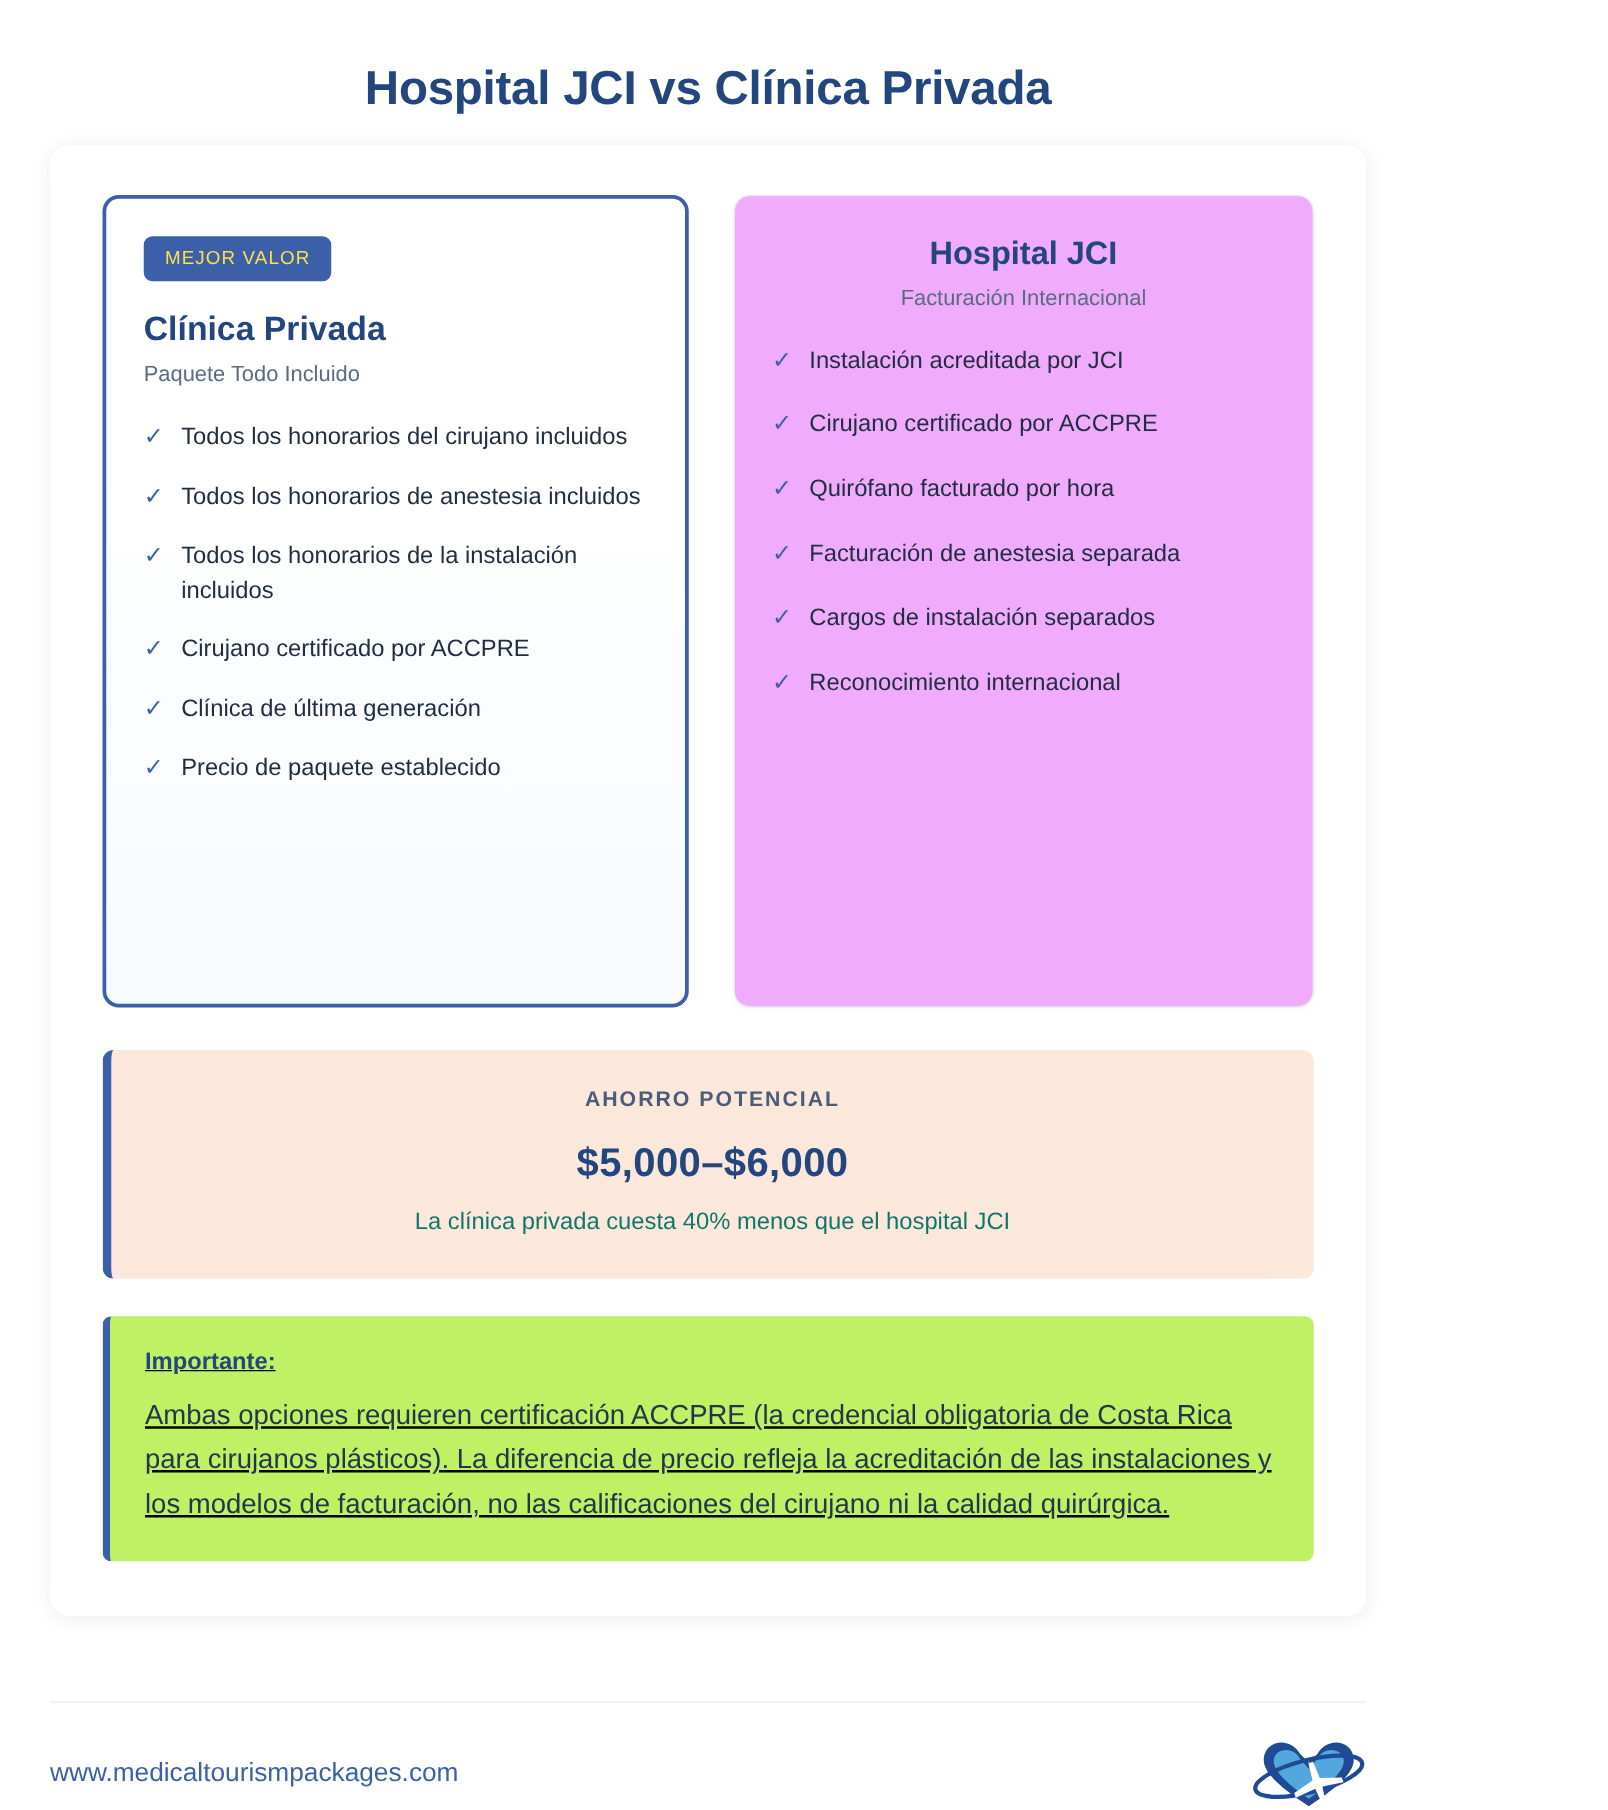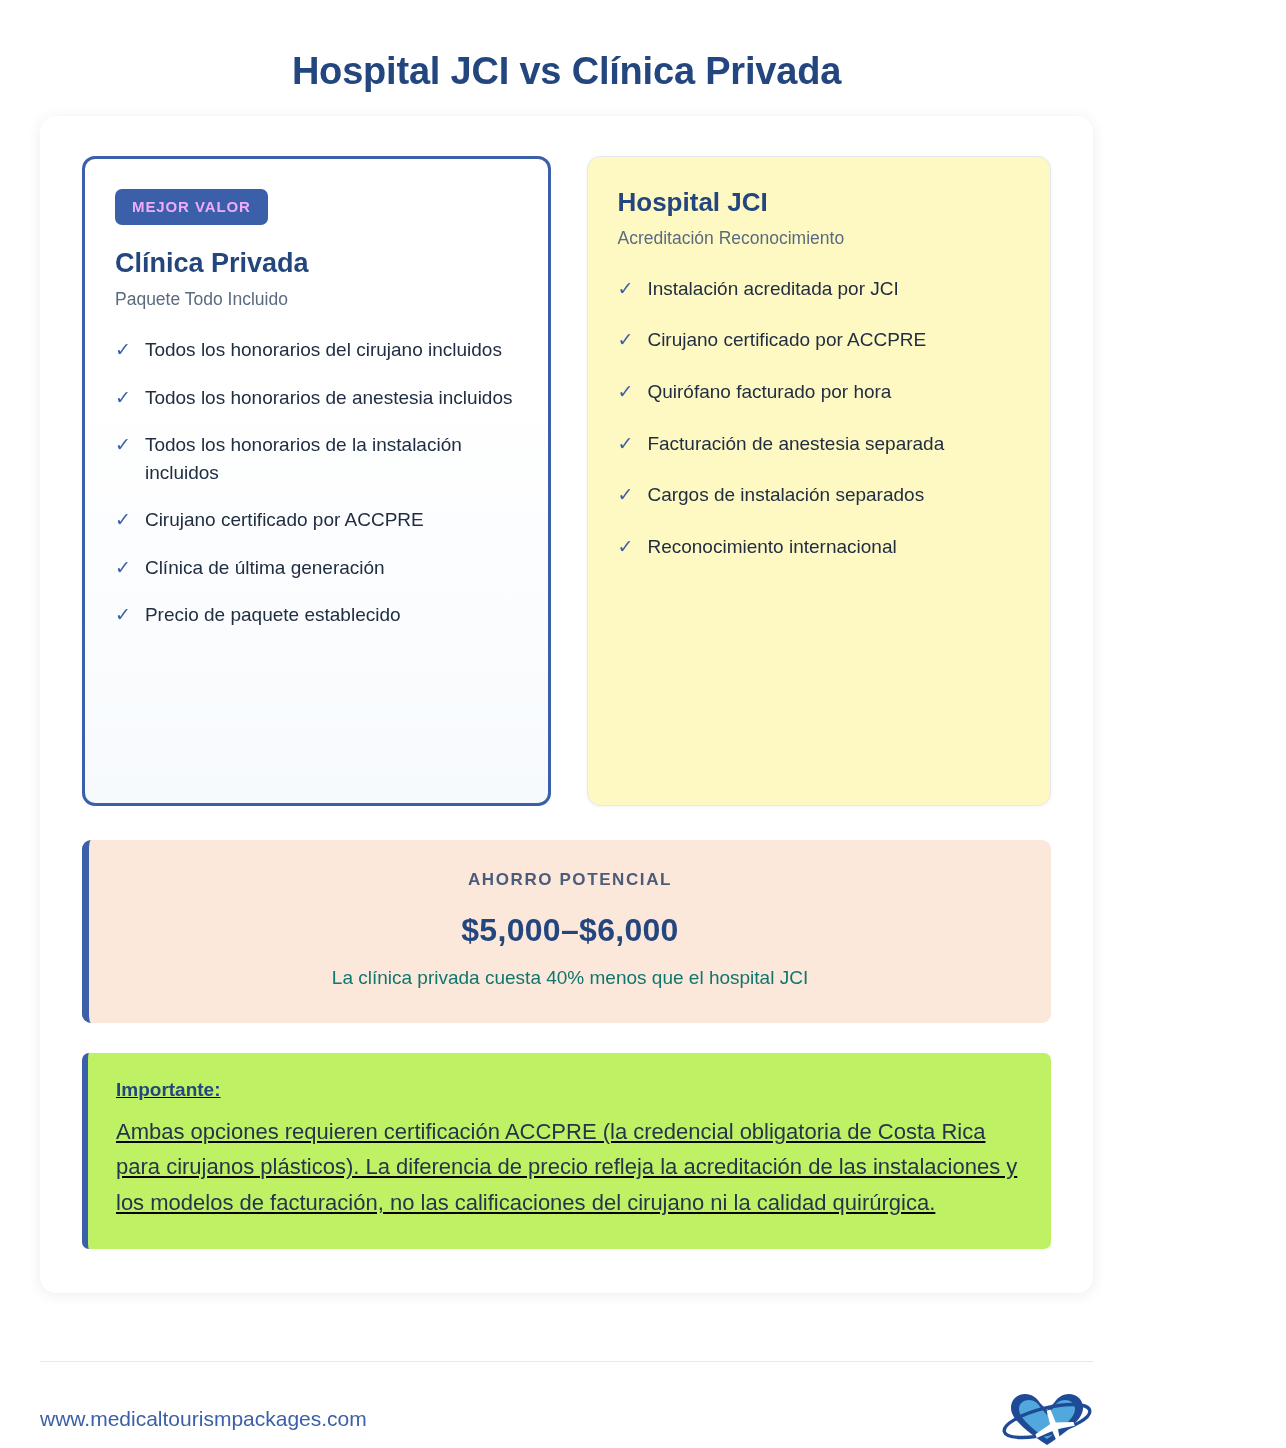--- a/index.html
+++ b/index.html
@@ -65,31 +65,32 @@
   }
 
   .card--featured {
     border: 3px solid #3B5FA8;
     background: linear-gradient(180deg, #FFFFFF 0%, #FFFFFF 35%, #F7FAFD 100%);
     min-height: 650px;
   }
 
   .card--plain {
     border: 1px solid #E3E9F0;
-    background: #fef9c3;
+    background: #f0abfc;
     min-height: 650px;
     box-shadow: 0 1px 4px rgba(40, 60, 100, 0.05);
+    text-align: center;
   }
 
   .badge {
     display: inline-block;
     background: #3B5FA8;
-    color: #f0abfc;
+    color: #fde047;
     font-size: 15px;
-    font-weight: bold;
+    font-weight: normal;
     letter-spacing: 0.9px;
     padding: 9px 17px 10px 17px;
     border-radius: 7px;
     margin-bottom: 22px;
     text-align: right;
   }
 
   .card-title {
     font-size: 27px;
     font-weight: bold;
@@ -262,21 +263,21 @@
           </li>
           <li class="feature">
             <span class="check">✓</span>
             <span class="feature-text">Precio de paquete establecido</span>
           </li>
         </ul>
       </div>
 
       <div class="card card--plain">
         <div class="card-title">Hospital JCI</div>
-        <div class="card-sub">Acreditación Reconocimiento</div>
+        <div class="card-sub">Facturación Internacional</div>
         <ul class="feature-list">
           <li class="feature">
             <span class="check">✓</span>
             <span class="feature-text">Instalación acreditada por JCI</span>
           </li>
           <li class="feature">
             <span class="check">✓</span>
             <span class="feature-text">Cirujano certificado por ACCPRE</span>
           </li>
           <li class="feature">

